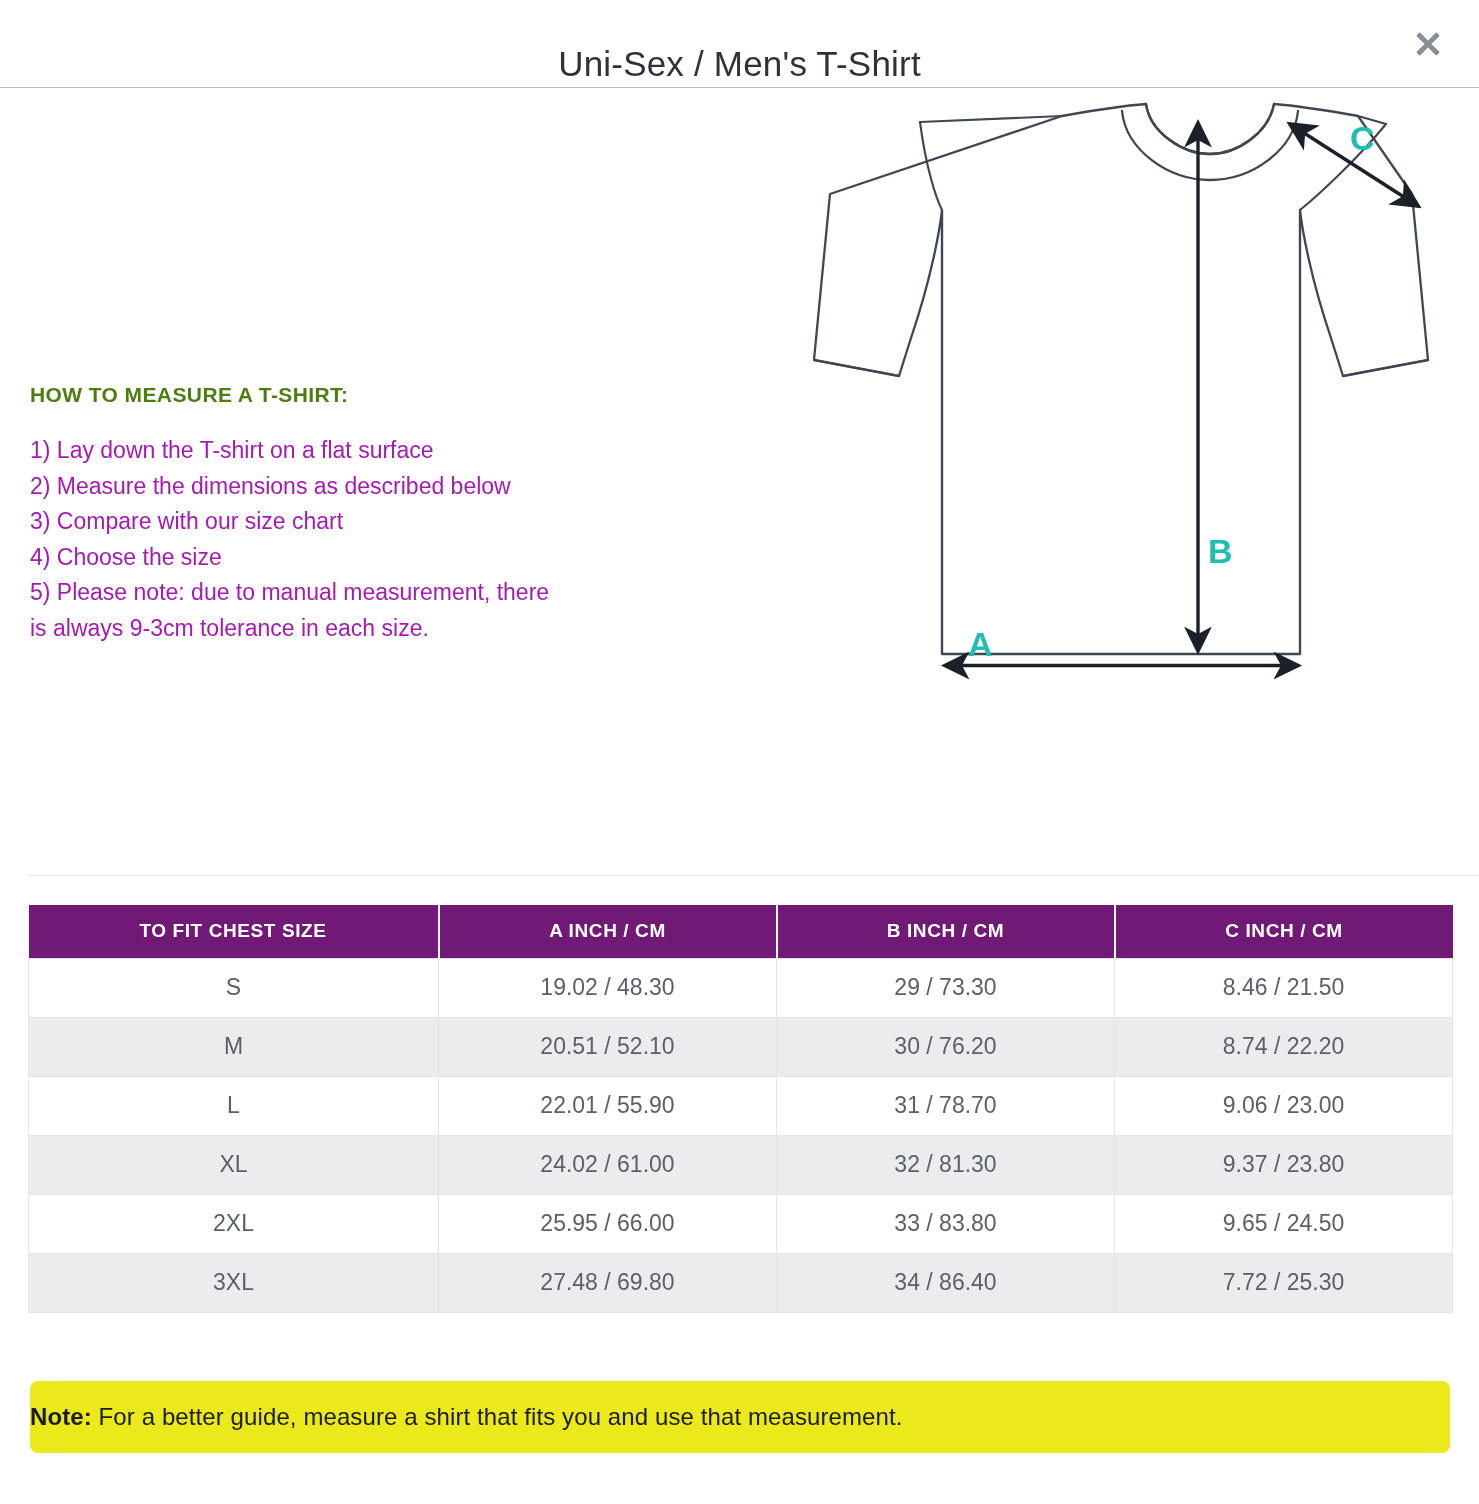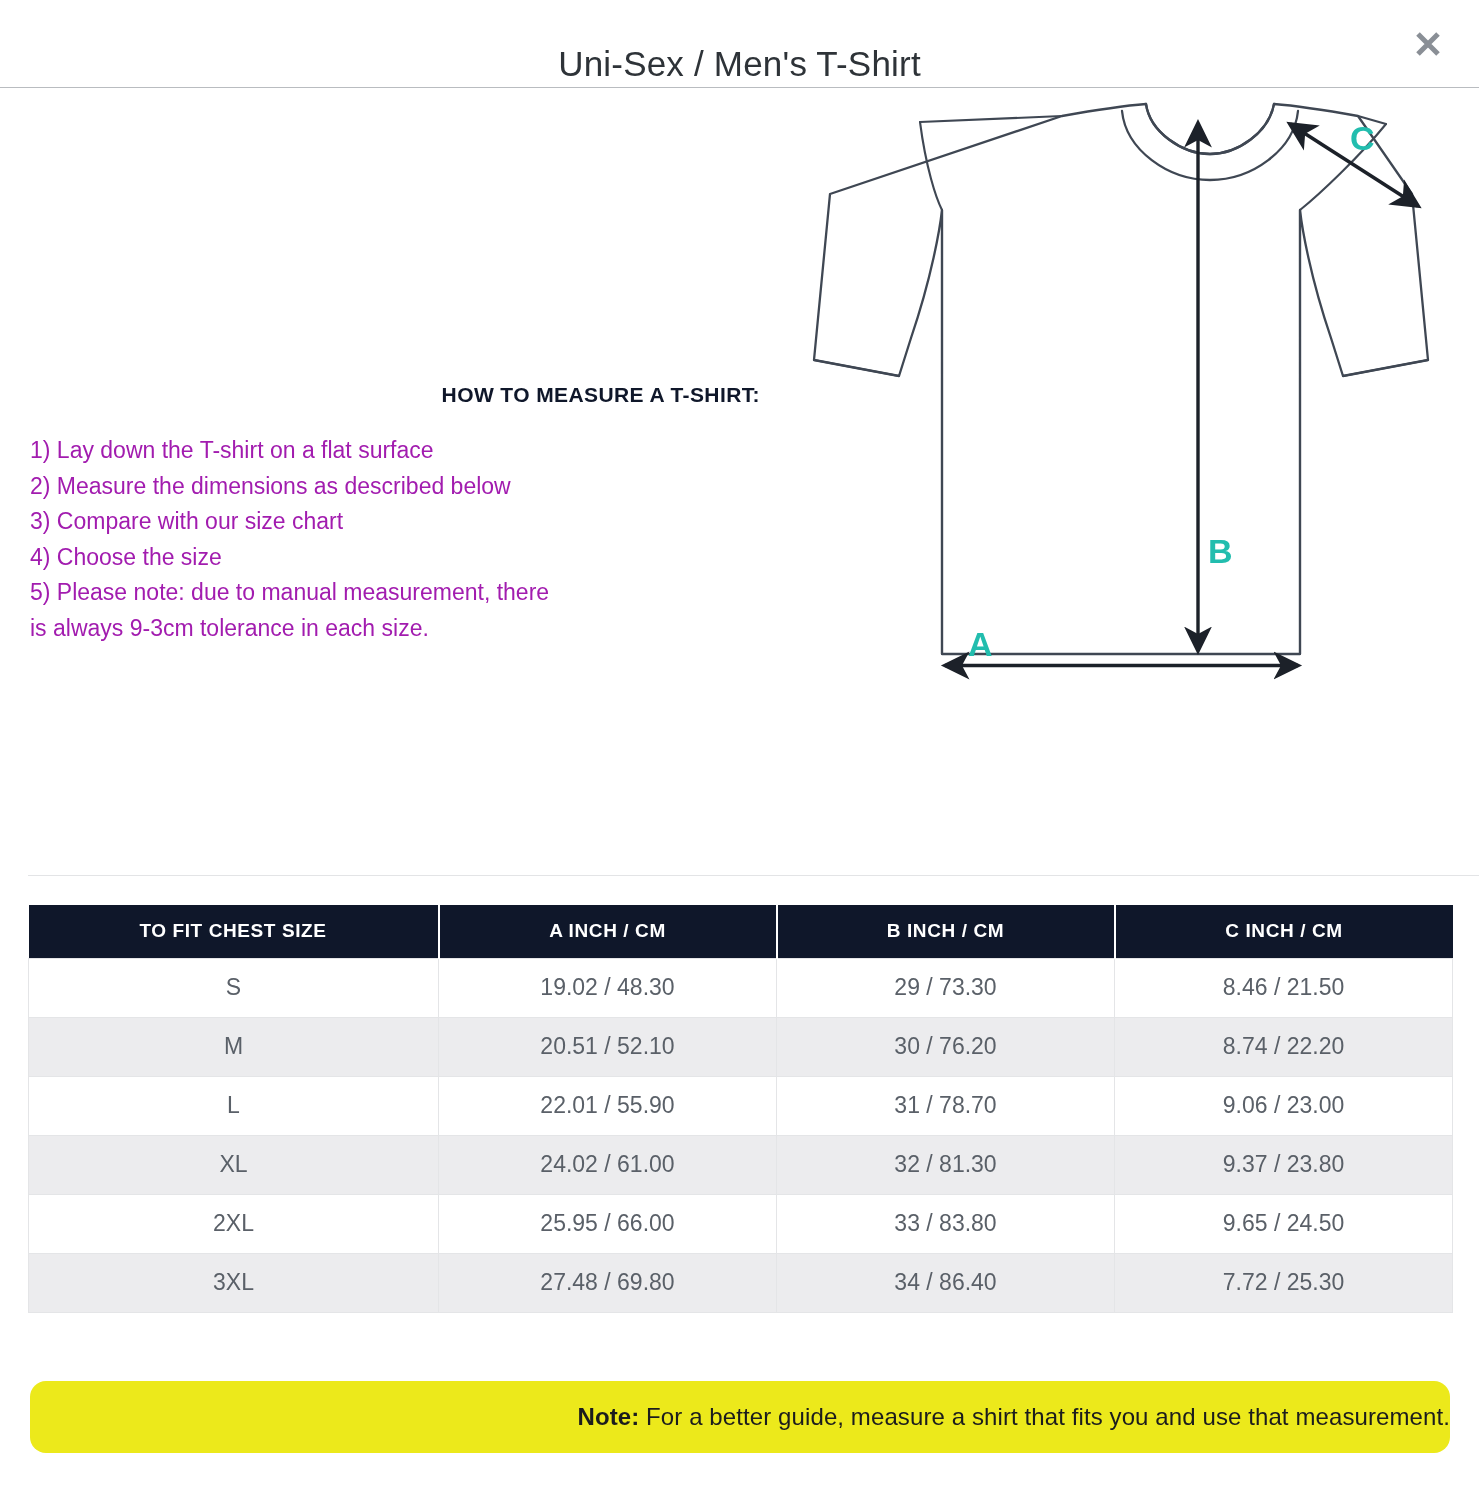--- a/index.html
+++ b/index.html
@@ -57,24 +57,23 @@
 
   .howto {
     position: absolute;
     left: 30px;
     top: 295px;
     width: 730px;
   }
   .howto-heading {
     font-size: 21px;
     font-weight: bold;
-    color: #0f172a;
+    color: #4d7c0f;
     letter-spacing: 0.4px;
     margin-bottom: 26px;
-    text-align: right;
   }
   .howto-list {
     list-style: none;
   }
   .howto-list li {
     font-size: 23px;
     line-height: 35.5px;
     color: #a21caf;
     font-weight: 400;
     white-space: pre-wrap;
@@ -112,21 +111,21 @@
     left: 28px;
     top: 905px;
     width: 1424px;
   }
   table.size-table {
     width: 100%;
     border-collapse: collapse;
     table-layout: fixed;
   }
   table.size-table thead th {
-    background: #0f172a;
+    background: #701a75;
     color: #ffffff;
     font-size: 19px;
     font-weight: bold;
     letter-spacing: 0.6px;
     height: 53px;
     text-align: center;
     border-right: 2px solid #ffffff;
     vertical-align: middle;
   }
   table.size-table thead th:last-child { border-right: none; }
@@ -146,24 +145,24 @@
   table.size-table col.c4 { width: 338px; }
 
   
   .note-banner {
     position: absolute;
     left: 30px;
     top: 1381px;
     width: 1420px;
     height: 72px;
     background: #ece91b;
-    border-radius: 16px;
+    border-radius: 8px;
     display: flex;
     align-items: center;
-    justify-content: flex-end;
+    justify-content: flex-start;
   }
   .note-text {
     font-size: 24px;
     color: #1b1c1d;
     letter-spacing: 0.1px;
   }
   .note-text b { font-weight: bold; }
 </style>
 </head>
 <body>

